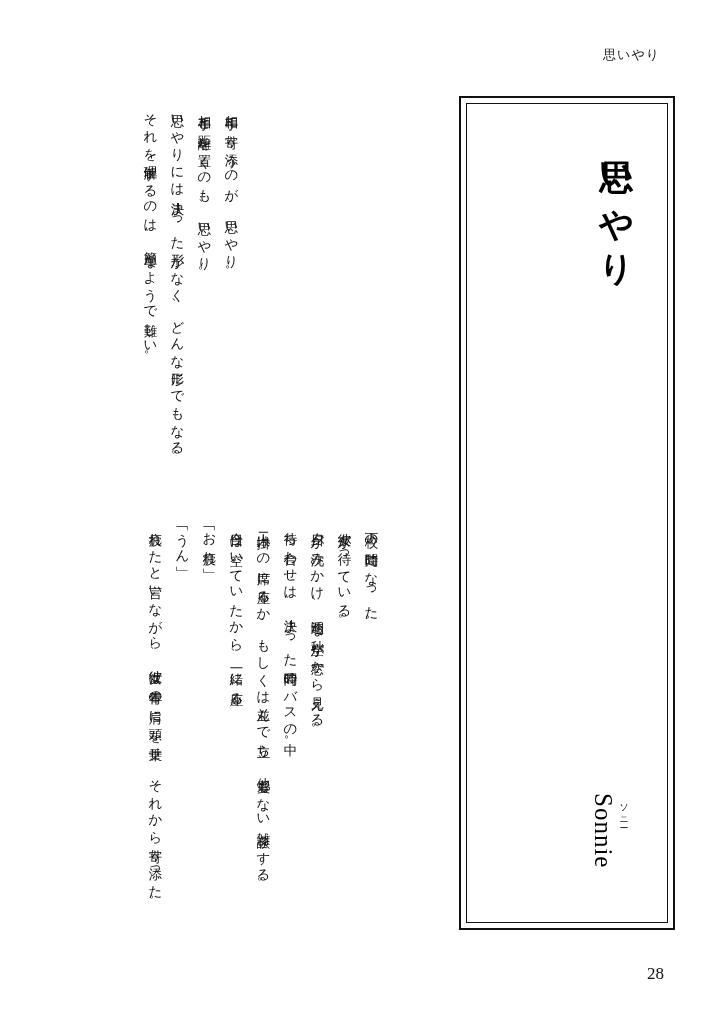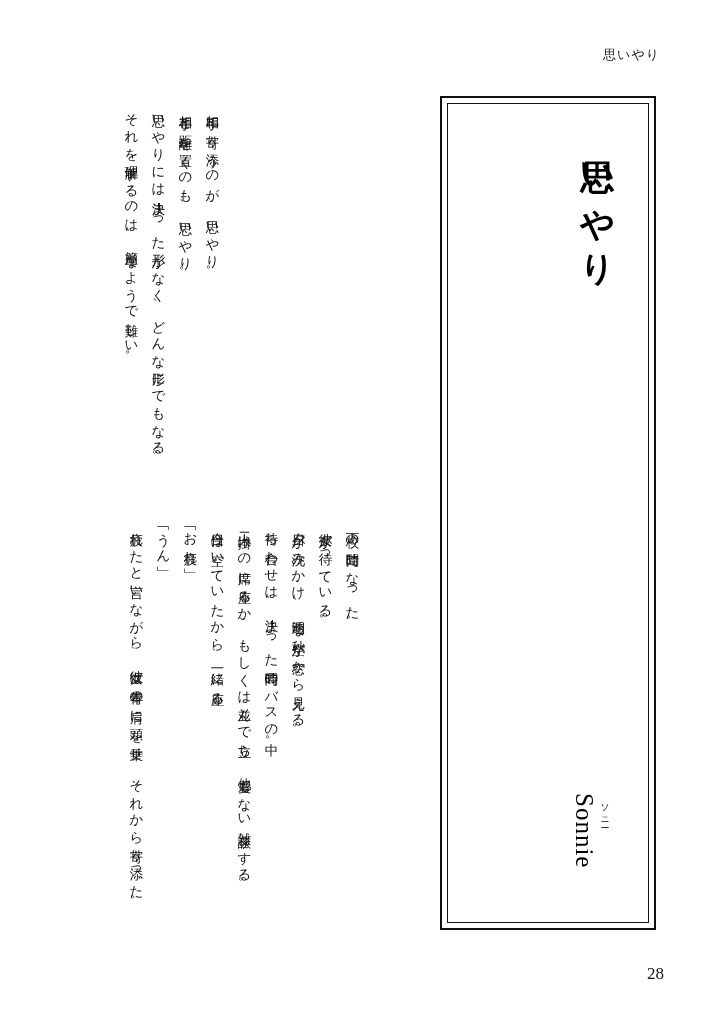--- a/index.html
+++ b/index.html
@@ -13,20 +13,21 @@
     position: relative;
     font-family: "Liberation Serif", "DejaVu Serif", serif;
     color: #000000;
     overflow: hidden;
   }
 
   .page {
     position: absolute;
     inset: 0;
     background: #ffffff;
+    margin-left: 19px;
   }
 
   
   .running-head {
     position: absolute;
     top: 46px;
     right: 62px;
     font-size: 13px;
     letter-spacing: 1px;
     color: #1a1a1a;

